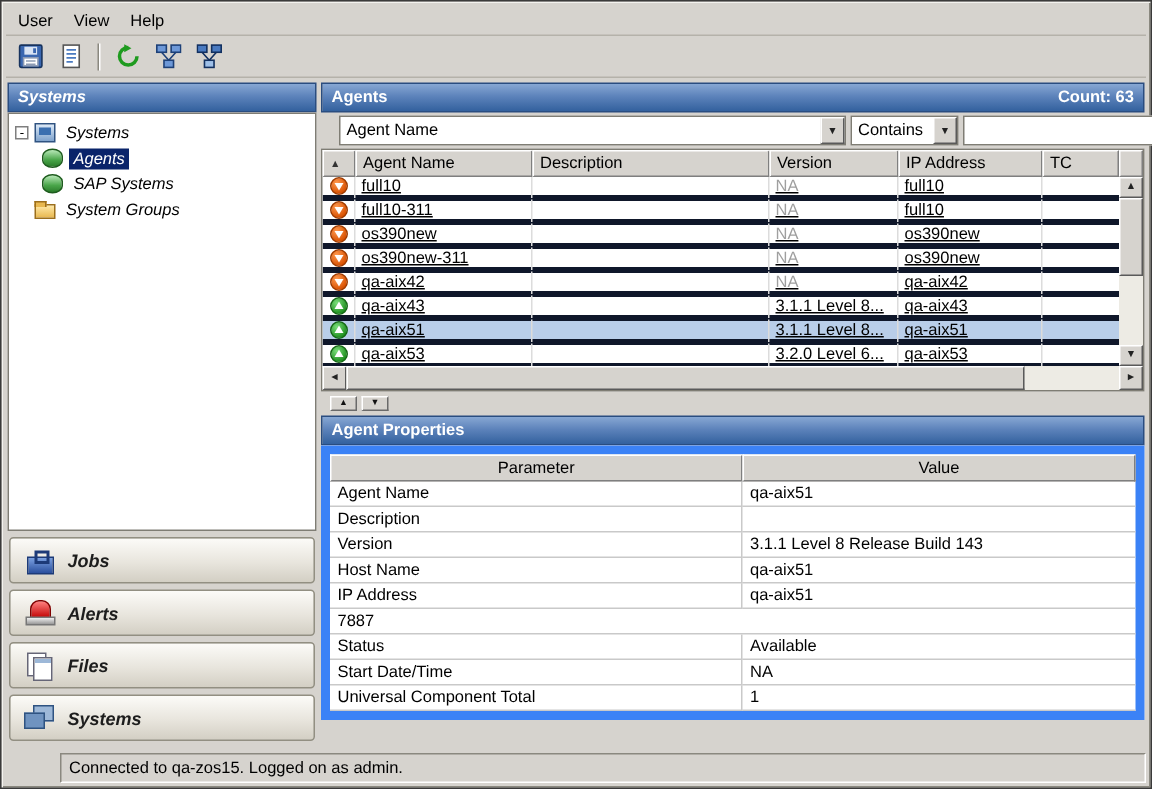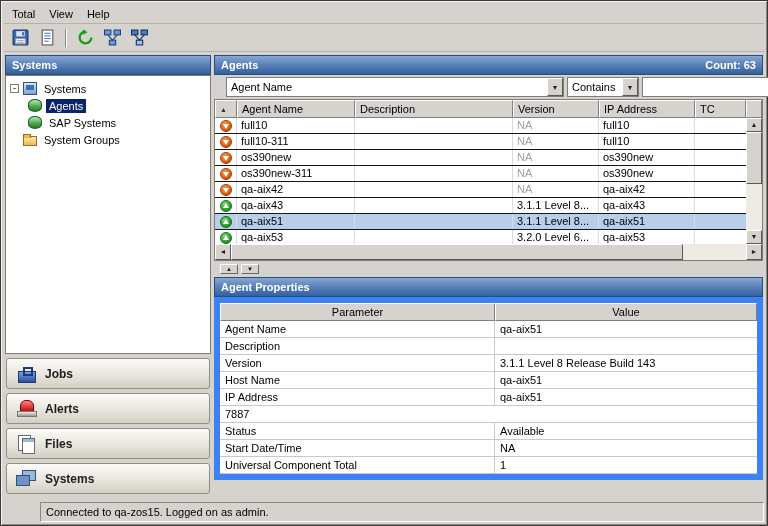--- a/index.html
+++ b/index.html
@@ -21,21 +21,21 @@
     font-size:9px;line-height:11px;text-align:center;font-weight:bold;cursor:default;}
 
   
   .menubar{height:20px;flex:none;display:flex;align-items:center;padding:0 2px;border-bottom:1px solid #b5b2aa;}
   .menu-item{padding:3px 8px 3px 6px;}
   .toolbar{height:28px;flex:none;display:flex;align-items:center;gap:3px;padding:2px 4px;border-bottom:1px solid #b5b2aa;}
   .tool-btn{width:24px;height:22px;display:flex;align-items:center;justify-content:center;}
   .tool-sep{width:2px;height:18px;border-left:1px solid #8a887f;border-right:1px solid #fff;margin:0 3px;}
 
   .content{flex:1;display:flex;gap:3px;padding:3px 1px 2px 1px;min-height:0;}
-  .left{width:206px;flex:none;display:flex;flex-direction:column;min-height:0;}
+  .left{width:206px;flex:none;display:flex;flex-direction:column;min-height:0;font-style:italic;}
   .right{flex:1;display:flex;flex-direction:column;min-width:0;}
 
   .panel-header{height:20px;flex:none;display:flex;align-items:center;justify-content:space-between;padding:0 6px;
     color:#fff;font-weight:bold;background:linear-gradient(180deg,#87a7d3 0%,#5d83bb 45%,#33619e 100%);
     border:1px solid #2a4d80;}
 
   
   .tree-box{flex:1;background:#fff;border:1px solid #7f7d74;padding:4px 2px;overflow:hidden;}
   .tree-row{display:flex;align-items:center;height:17px;gap:4px;}
   .expander{width:9px;height:9px;flex:none;border:1px solid #7f7f7f;background:#fff;font-size:9px;line-height:7px;text-align:center;}
@@ -78,21 +78,21 @@
   .filter-input{flex:1;height:20px;border:1px solid #7f7d74;background:#fff;font:inherit;padding:0 3px;outline:none;}
 
   
   .table-wrap{height:162px;flex:none;position:relative;background:#fff;border:1px solid #7f7d74;overflow:hidden;}
   .thead{display:flex;height:18px;}
   .th{flex:none;background:#d6d3ce;border-top:1px solid #fff;border-left:1px solid #fff;border-right:1px solid #7f7f7f;
     border-bottom:1px solid #7f7f7f;padding:2px 4px;white-space:nowrap;overflow:hidden;display:flex;align-items:center;}
   .th.flexcol{flex:1;}
   .sort-glyph{font-size:7px;color:#333;}
   .tbody{position:absolute;top:18px;left:0;right:16px;bottom:16px;overflow:hidden;}
-  .tr{display:flex;height:16px;align-items:center;border-bottom:1px solid #0f172a;}
+  .tr{display:flex;height:16px;align-items:center;border-bottom:4px solid #0f172a;text-decoration:underline;}
   .tr.sel{background:#b9cee9;}
   .td{flex:none;padding:0 4px;white-space:nowrap;overflow:hidden;border-right:1px solid #dcdcdc;height:15px;line-height:15px;}
   .td.c0{width:22px;display:flex;align-items:center;justify-content:center;padding:0;}
   .td.c1{width:118px;}.td.c2{width:158px;}.td.c3{width:86px;}.td.c4{width:96px;}.td.c5{flex:1;border-right:none;}
   .na{color:#9f9f9f;}
   .st{width:12px;height:12px;border-radius:50%;display:inline-flex;align-items:center;justify-content:center;flex:none;}
   .st.down{background:radial-gradient(circle at 35% 30%,#ff9a50,#d85000 75%);border:1px solid #a03c00;}
   .st.down::after{content:"";border-left:3px solid transparent;border-right:3px solid transparent;border-top:5px solid #fff;margin-top:1px;}
   .st.up{background:radial-gradient(circle at 35% 30%,#7ade7a,#1e8f1e 75%);border:1px solid #166a16;}
   .st.up::after{content:"";border-left:3px solid transparent;border-right:3px solid transparent;border-bottom:5px solid #fff;margin-bottom:1px;}
@@ -128,21 +128,21 @@
   .statusbar{height:20px;flex:none;margin-top:2px;border:1px solid;border-color:#8a887f #fff #fff #8a887f;
     display:flex;align-items:center;padding:0 5px;margin-left:36px;}
 </style>
 </head>
 <body>
 
 <div class="window">
 
 
   <div class="menubar" id="menubar">
-      <div class="menu-item">Total</div>
+      <div class="menu-item">User</div>
       <div class="menu-item">View</div>
       <div class="menu-item">Help</div>
     </div>
   <div class="toolbar" id="toolbar">
       <div class="tool-btn">
         <svg width="17" height="17" viewBox="0 0 16 16">
           <rect x="1" y="1" width="14" height="14" rx="1" fill="#3a67b0" stroke="#17335e"></rect>
           <rect x="4" y="2" width="8" height="5" fill="#d9e4f4"></rect>
           <rect x="9.5" y="3" width="1.8" height="3" fill="#3a67b0"></rect>
           <rect x="3.5" y="9" width="9" height="5" fill="#fff" stroke="#8d9cb5"></rect>

